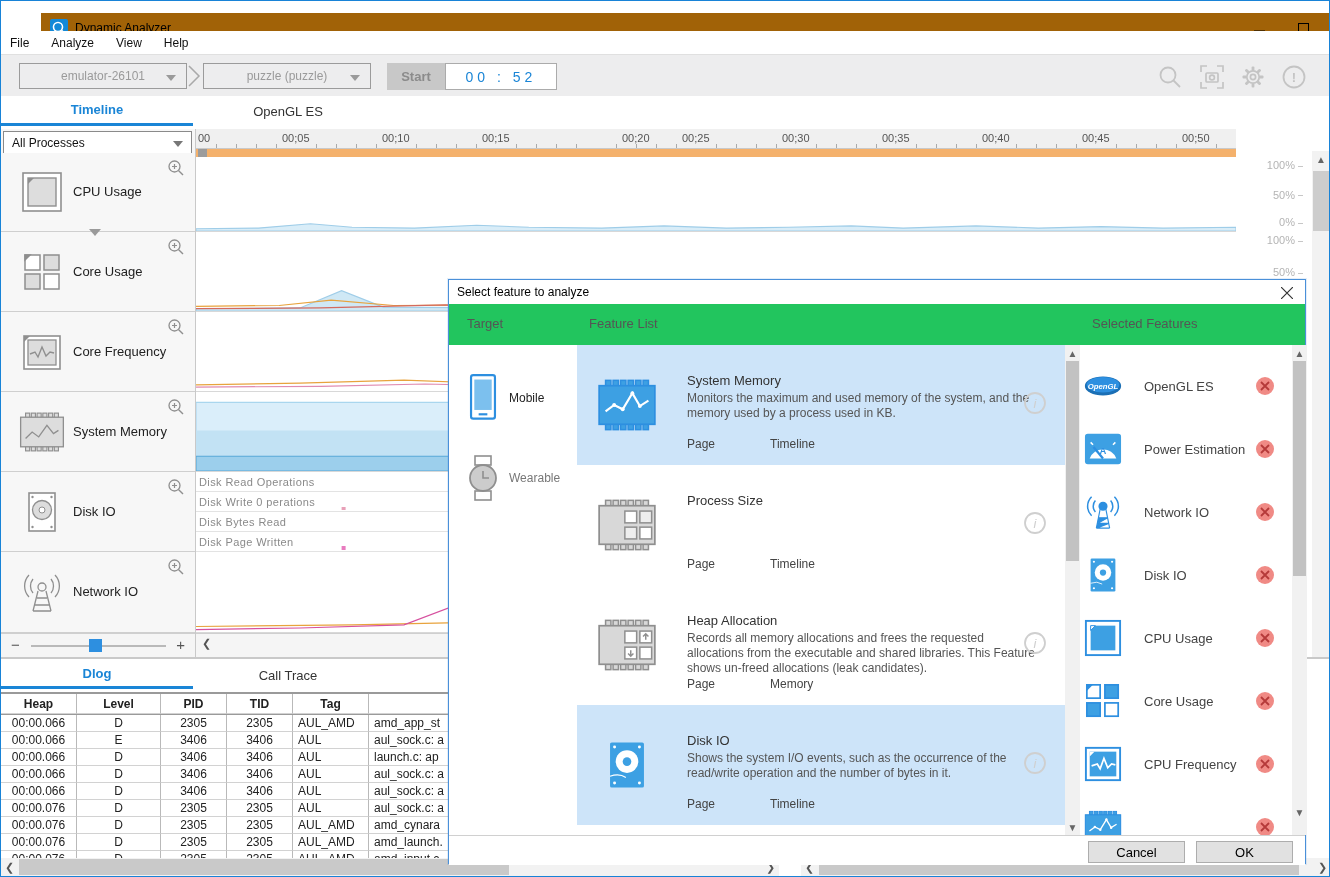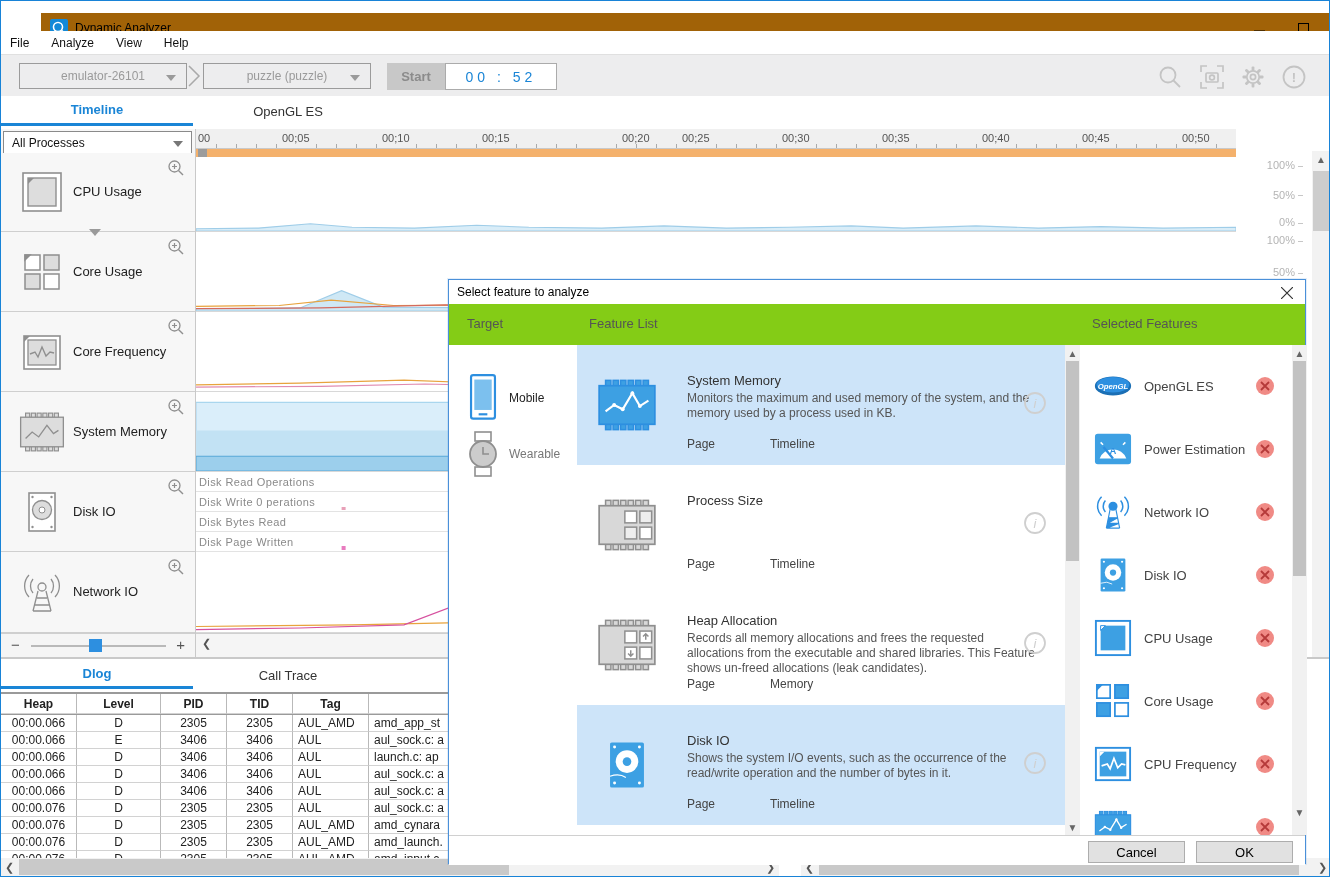--- a/index.html
+++ b/index.html
@@ -69,40 +69,40 @@
   #btab-calltrace{left:192px;width:190px;color:#333;}
   .logtable{position:absolute;left:0;top:33px;width:470px;height:168px;overflow:hidden;border-top:2px solid #9a9a9a;}
   .trow{display:flex;height:17px;}
   .trow.hd{height:21px;border-bottom:1px solid #9a9a9a;font-weight:bold;}
   .tcell{border-right:1px solid #b9b9b9;font-size:12px;color:#222;display:flex;align-items:center;justify-content:center;height:100%;border-bottom:1px solid #d2d2d2;white-space:nowrap;overflow:hidden;}
   .tcell.left{justify-content:flex-start;padding-left:5px;}
   
   .dialog{position:absolute;left:447px;top:278px;width:858px;height:585px;background:#fff;border:1px solid #4a90d9;z-index:20;box-shadow:0 0 0 1px rgba(74,144,217,.15);}
   .dlgtitle{position:absolute;left:8px;top:5px;font-size:12px;color:#000;}
   .dlgclose{position:absolute;right:8px;top:4px;width:20px;height:18px;display:flex;align-items:center;justify-content:center;cursor:pointer;}
-  .dlghead{position:absolute;left:0;top:24px;width:856px;height:41px;background:#84cc16;}
+  .dlghead{position:absolute;left:0;top:24px;width:856px;height:41px;background:#22c55e;}
   .dlgheadlbl{position:absolute;top:12px;font-size:13px;color:#555;}
   .targetcol{position:absolute;left:0;top:65px;width:128px;height:490px;background:#fff;}
   .targetitem{position:absolute;left:0;width:128px;height:66px;cursor:pointer;}
   .titem-icon{position:absolute;left:14px;top:8px;width:40px;height:50px;}
   .titem-label{position:absolute;left:60px;top:26px;font-size:12px;}
   .featlist{position:absolute;left:128px;top:65px;width:488px;height:490px;background:#fff;overflow:hidden;}
   .featitem{position:absolute;left:0;width:488px;height:120px;cursor:pointer;}
   .featitem.sel{background:#cde4f9;}
   .ficon{position:absolute;left:20px;top:34px;width:60px;height:52px;}
   .ftitle{position:absolute;left:110px;top:28px;font-size:13px;color:#333;}
   .fdesc{position:absolute;left:110px;top:46px;width:350px;font-size:12px;line-height:15px;color:#555;}
   .flinks{position:absolute;left:110px;bottom:14px;font-size:12px;color:#444;display:flex;gap:55px;}
   .flink{cursor:pointer;}
   .finfo{position:absolute;right:18px;top:46px;width:24px;height:24px;cursor:pointer;}
   .featscroll{position:absolute;left:616px;top:65px;width:15px;height:490px;background:#f1f1f1;}
   .fthumb{position:absolute;left:1px;top:16px;width:13px;height:200px;background:#c2c2c2;}
   .selcol{position:absolute;left:631px;top:65px;width:212px;height:490px;background:#fff;overflow:hidden;}
   .selitem{position:absolute;left:0;width:212px;height:63px;}
-  .selicon{position:absolute;left:14px;top:12px;width:38px;height:38px;}
+  .selicon{position:absolute;left:4px;top:12px;width:38px;height:38px;}
   .sellabel{position:absolute;left:64px;top:24px;font-size:13px;color:#444;}
   .selx{position:absolute;right:18px;top:22px;width:18px;height:18px;border-radius:50%;background:#f08a85;display:flex;align-items:center;justify-content:center;cursor:pointer;}
   .selscroll{position:absolute;left:843px;top:65px;width:15px;height:490px;background:#f1f1f1;}
   .dlgfooter{position:absolute;left:0;top:555px;width:856px;height:30px;border-top:1px solid #d0d0d0;background:#fff;}
   .dlgbtn{position:absolute;top:5px;width:97px;height:22px;background:#e1e1e1;border:1px solid #adadad;font-size:13px;color:#000;display:flex;align-items:center;justify-content:center;cursor:pointer;}
 </style>
 </head>
 <body>
 
 <div id="app">
@@ -568,21 +568,21 @@
     </div>
     <div class="targetcol" id="targetcol">
         <div class="targetitem" style="top: 20px;">
           <span class="titem-icon"><svg viewBox="0 0 28 46" width="100%" height="100%">
               <rect x="3" y="2" width="22" height="40" rx="2" fill="#fff" stroke="#2d8fe0" stroke-width="2"></rect>
               <rect x="6" y="6" width="16" height="28" fill="#7cc0ee"></rect>
               <rect x="10" y="37" width="8" height="2" fill="#2d8fe0"></rect>
             </svg></span>
   <span class="titem-label" style="color:#222">Mobile</span>
         </div>
-        <div class="targetitem" style="top: 76px; text-align: center;">
+        <div class="targetitem" style="top: 100px; text-align: center;">
           <span class="titem-icon"><svg viewBox="0 0 40 46" width="100%" height="100%">
               <rect x="12" y="1" width="16" height="9" fill="#fff" stroke="#8f8f8f" stroke-width="1.6"></rect>
               <rect x="12" y="36" width="16" height="9" fill="#fff" stroke="#8f8f8f" stroke-width="1.6"></rect>
               <circle cx="20" cy="23" r="13" fill="#ccc" stroke="#8f8f8f" stroke-width="1.8"></circle>
               <path d="M20 16 V23 H26" fill="none" stroke="#8f8f8f" stroke-width="1.6"></path>
             </svg></span>
   <span class="titem-label" style="color:#777">Wearable</span>
         </div>
       </div>
     <div class="featlist" id="featlist">

